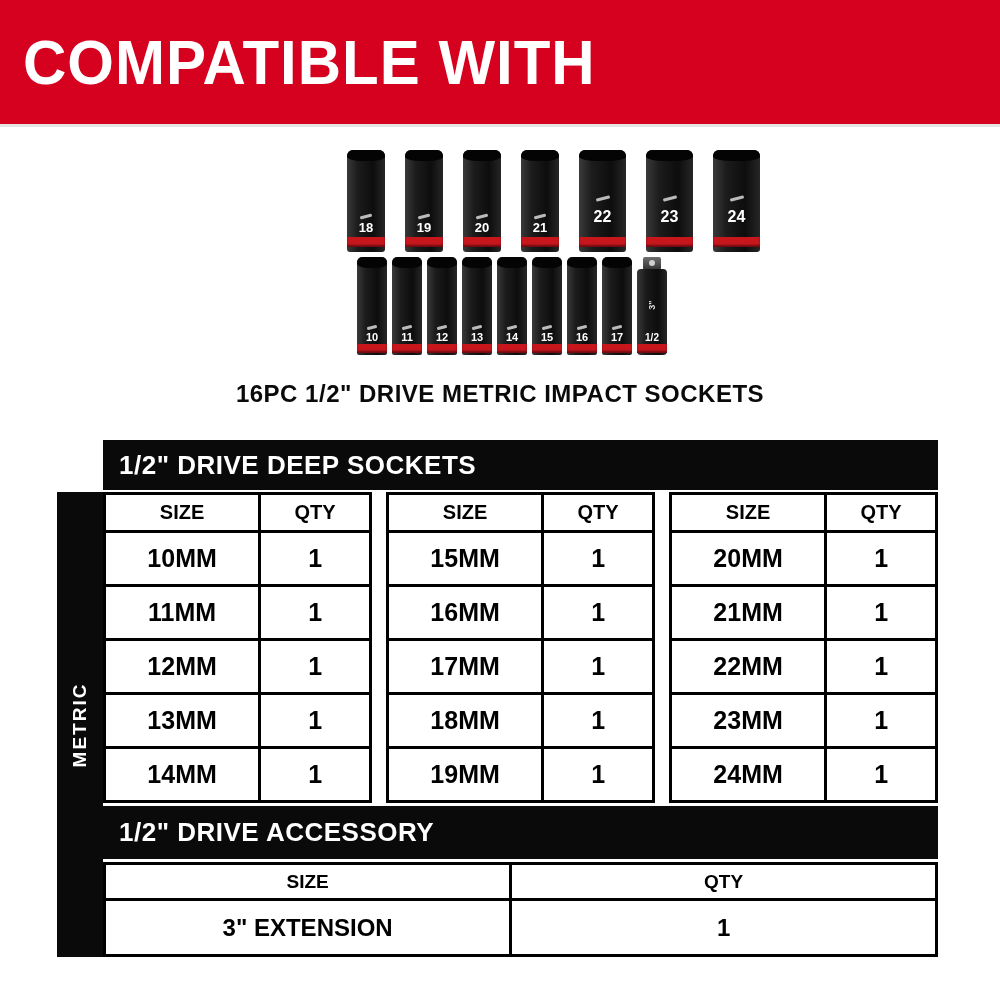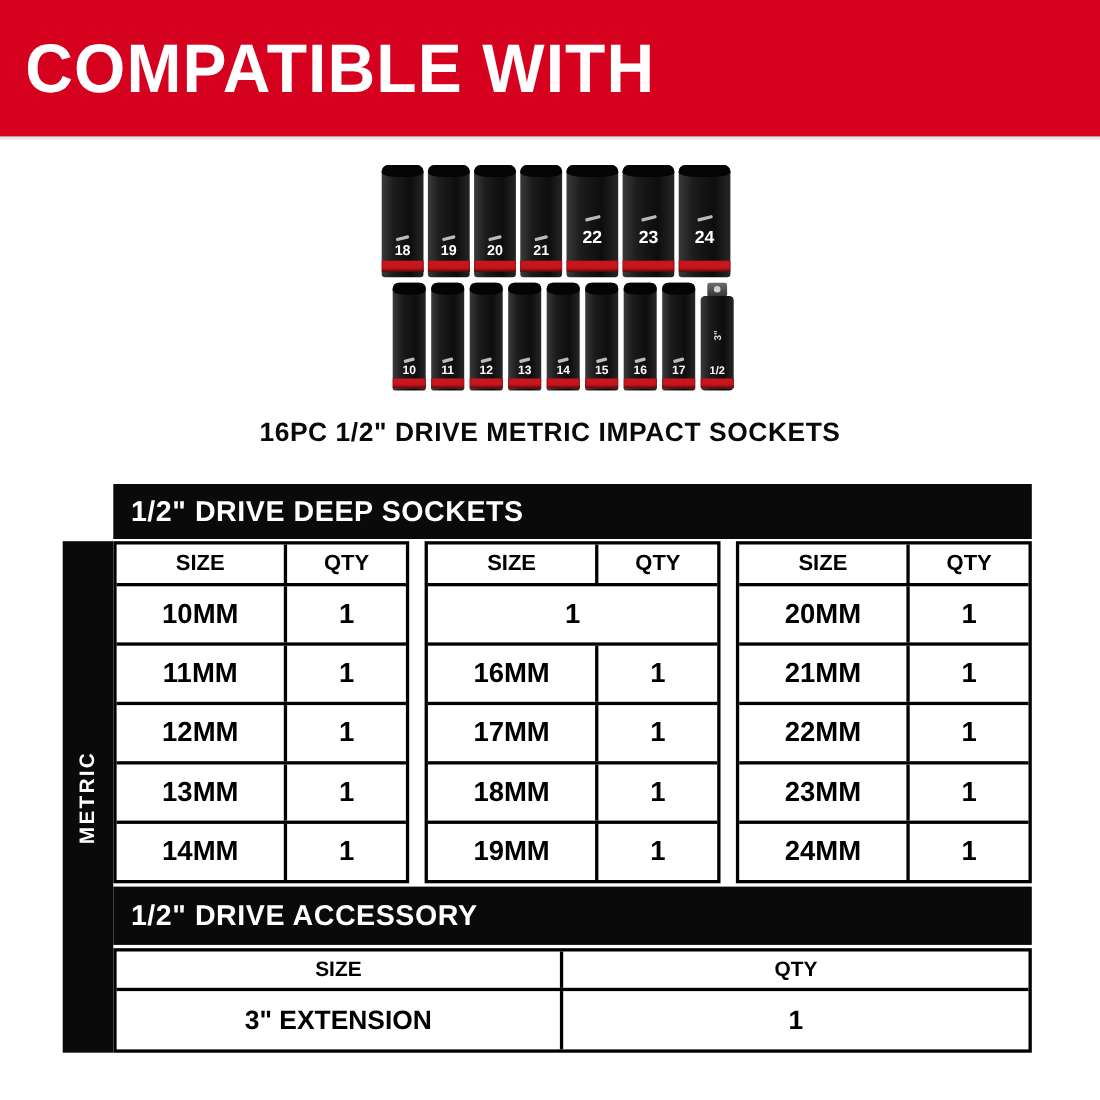--- a/index.html
+++ b/index.html
@@ -5,21 +5,21 @@
   * { margin:0; padding:0; box-sizing:border-box; }
   html,body { width:1000px; height:1000px; background:#ffffff; font-family:"Liberation Sans", sans-serif; }
   .stage { position:relative; width:1000px; height:1000px; background:#ffffff; overflow:hidden; }
 
   
   .banner { position:absolute; left:0; top:0; width:1000px; height:124px; background:#d6011f;
             display:flex; align-items:center; padding-left:23px; box-shadow:0 3px 0 rgba(0,0,0,0.10); }
   .banner-title { color:#ffffff; font-weight:bold; font-size:60px; letter-spacing:1px; transform:scaleY(1.04); }
 
   
-  .sockets-row1 { position:absolute; left:347px; top:150px; height:102px; display:flex; align-items:flex-end; gap:4px; }
+  .sockets-row1 { position:absolute; left:347px; top:150px; height:102px; display:flex; align-items:flex-end; gap:20px; }
   .sockets-row2 { position:absolute; left:357px; top:257px; height:98px; display:flex; align-items:flex-end; gap:5px; }
   .socket { position:relative; height:100%; background:linear-gradient(90deg,#3a3a3a,#1c1c1c 28%,#0d0d0d 68%,#262626);
             border-radius:6px 6px 3px 3px; }
   .s-small { width:38px; }
   .s-large { width:47px; }
   .s-thin  { width:30px; border-radius:5px 5px 2px 2px; }
   .cap { position:absolute; top:0; left:0; right:0; height:11px; background:#040404;
          border-radius:6px 6px 40% 40%; }
   .band { position:absolute; left:0; right:0; bottom:5px; height:10px; background:#c8161d;
           box-shadow:inset 0 -2px 2px rgba(0,0,0,0.45); }
@@ -232,20 +232,21 @@
           <div class="cell cell-qty">1</div>
         </div>
     </div>
 
     <div class="tgroup">
       <div class="trow thead">
         <div class="cell cell-size">SIZE</div>
         <div class="cell cell-qty">QTY</div>
       </div>
       <div class="trow tdata">
+          <div class="cell cell-size">15MM</div>
           <div class="cell cell-qty">1</div>
         </div>
       <div class="trow tdata">
           <div class="cell cell-size">16MM</div>
           <div class="cell cell-qty">1</div>
         </div>
       <div class="trow tdata">
           <div class="cell cell-size">17MM</div>
           <div class="cell cell-qty">1</div>
         </div>

